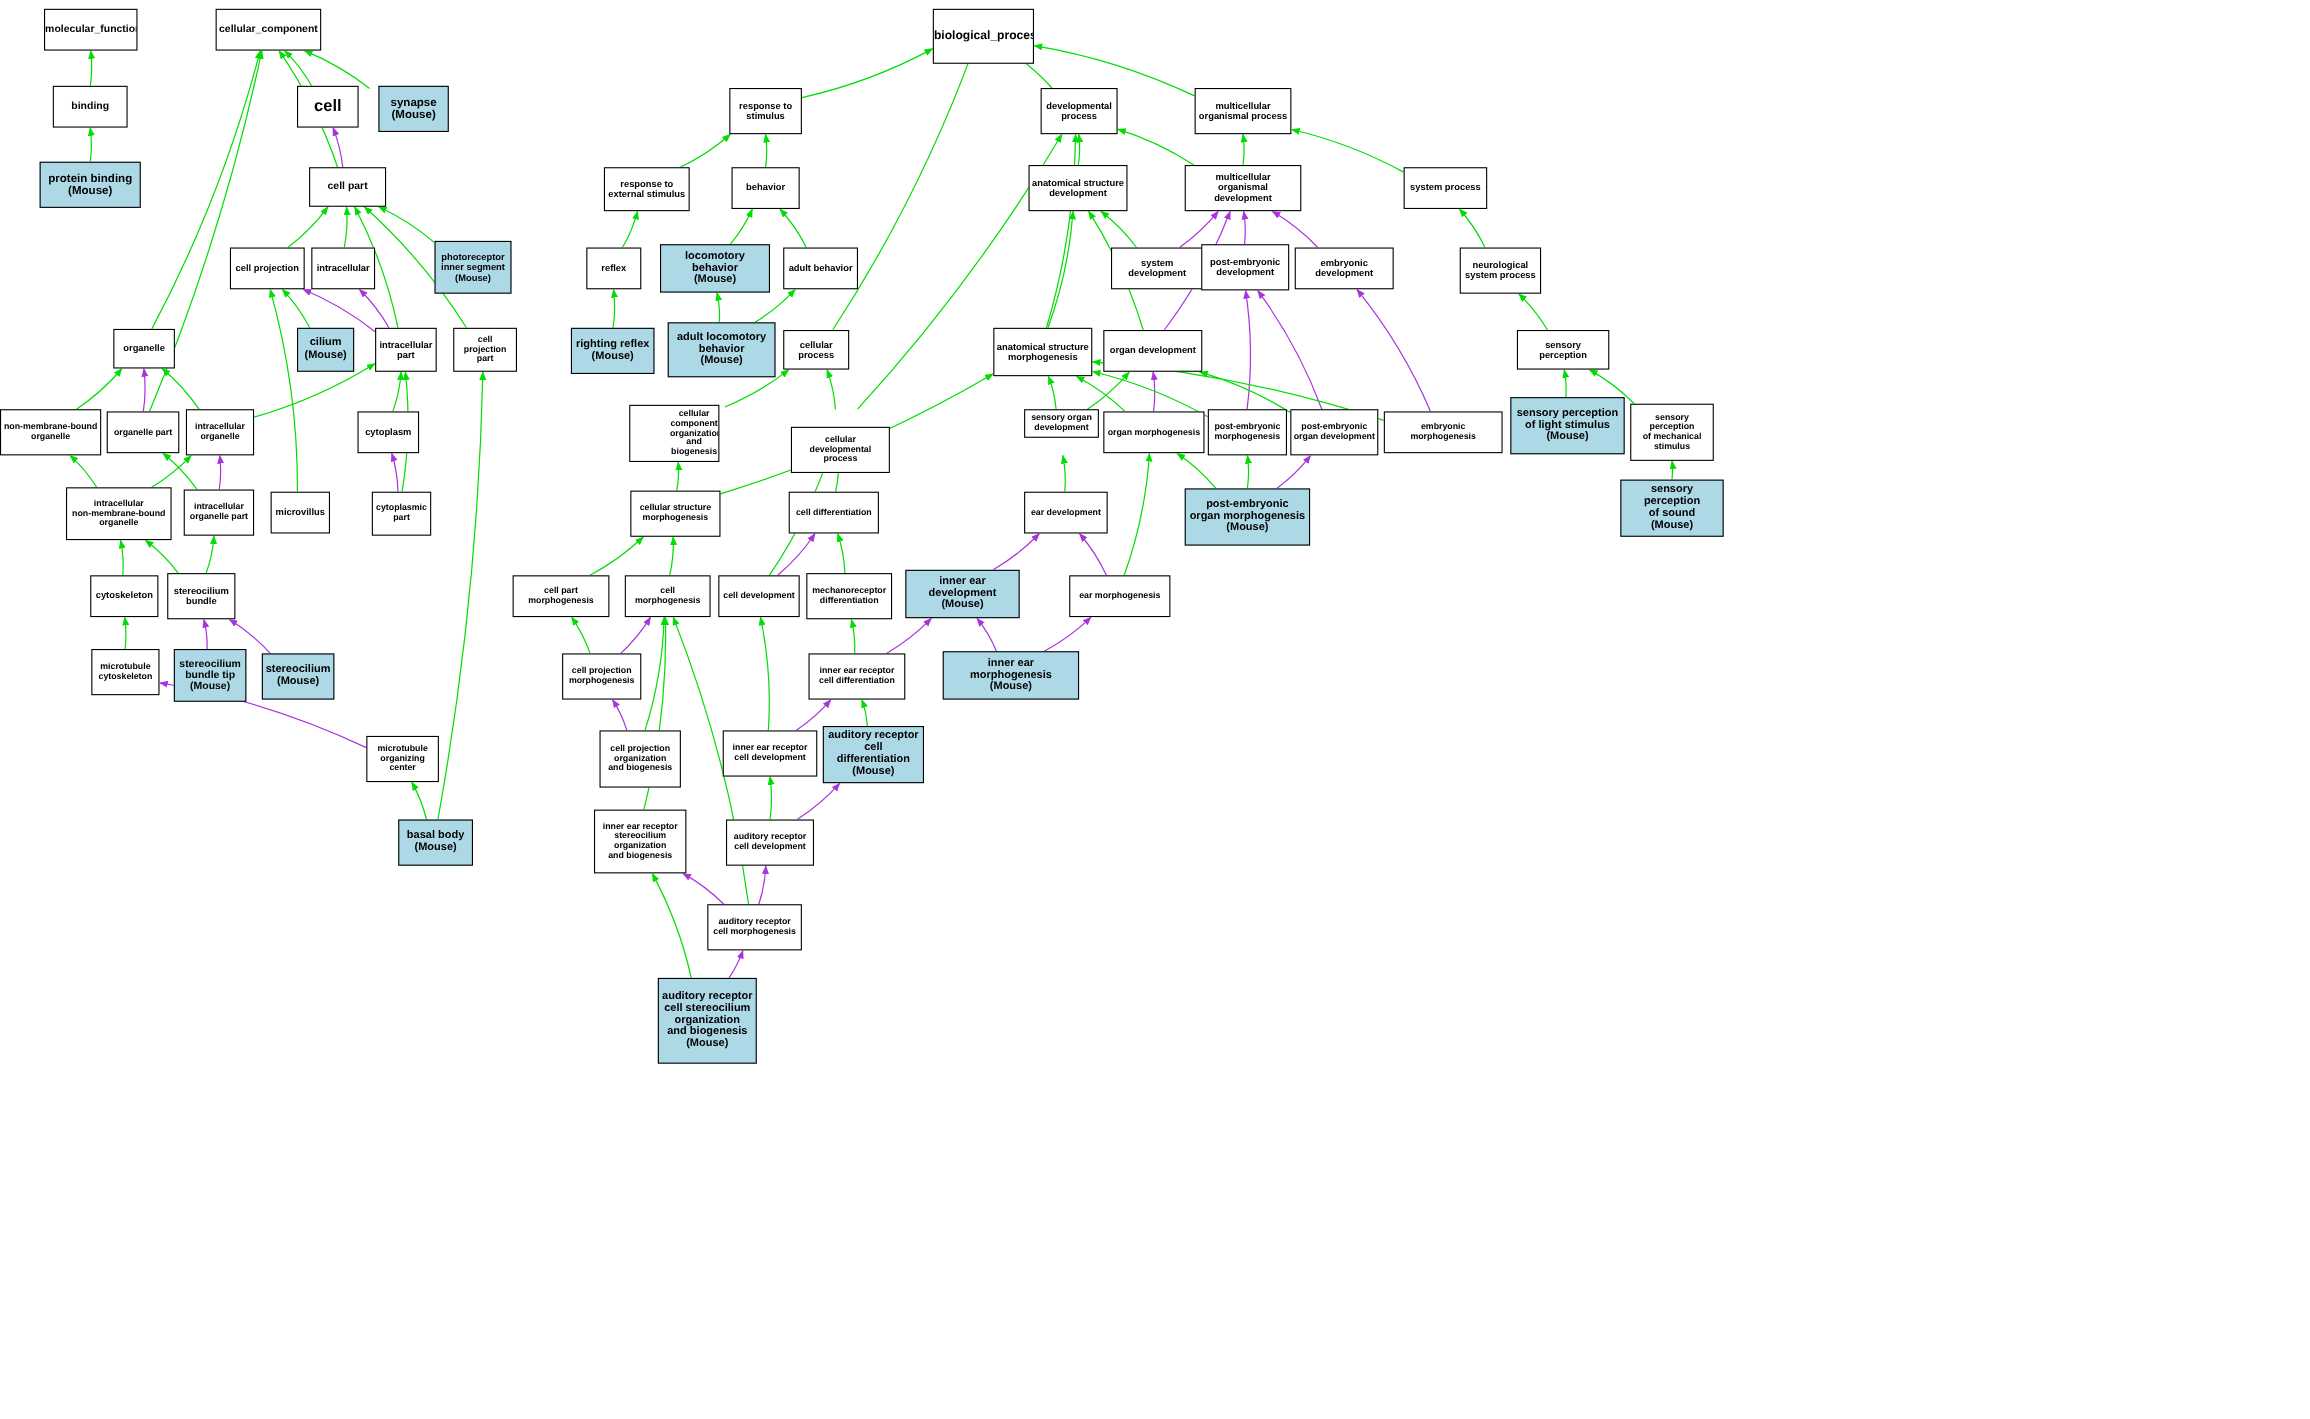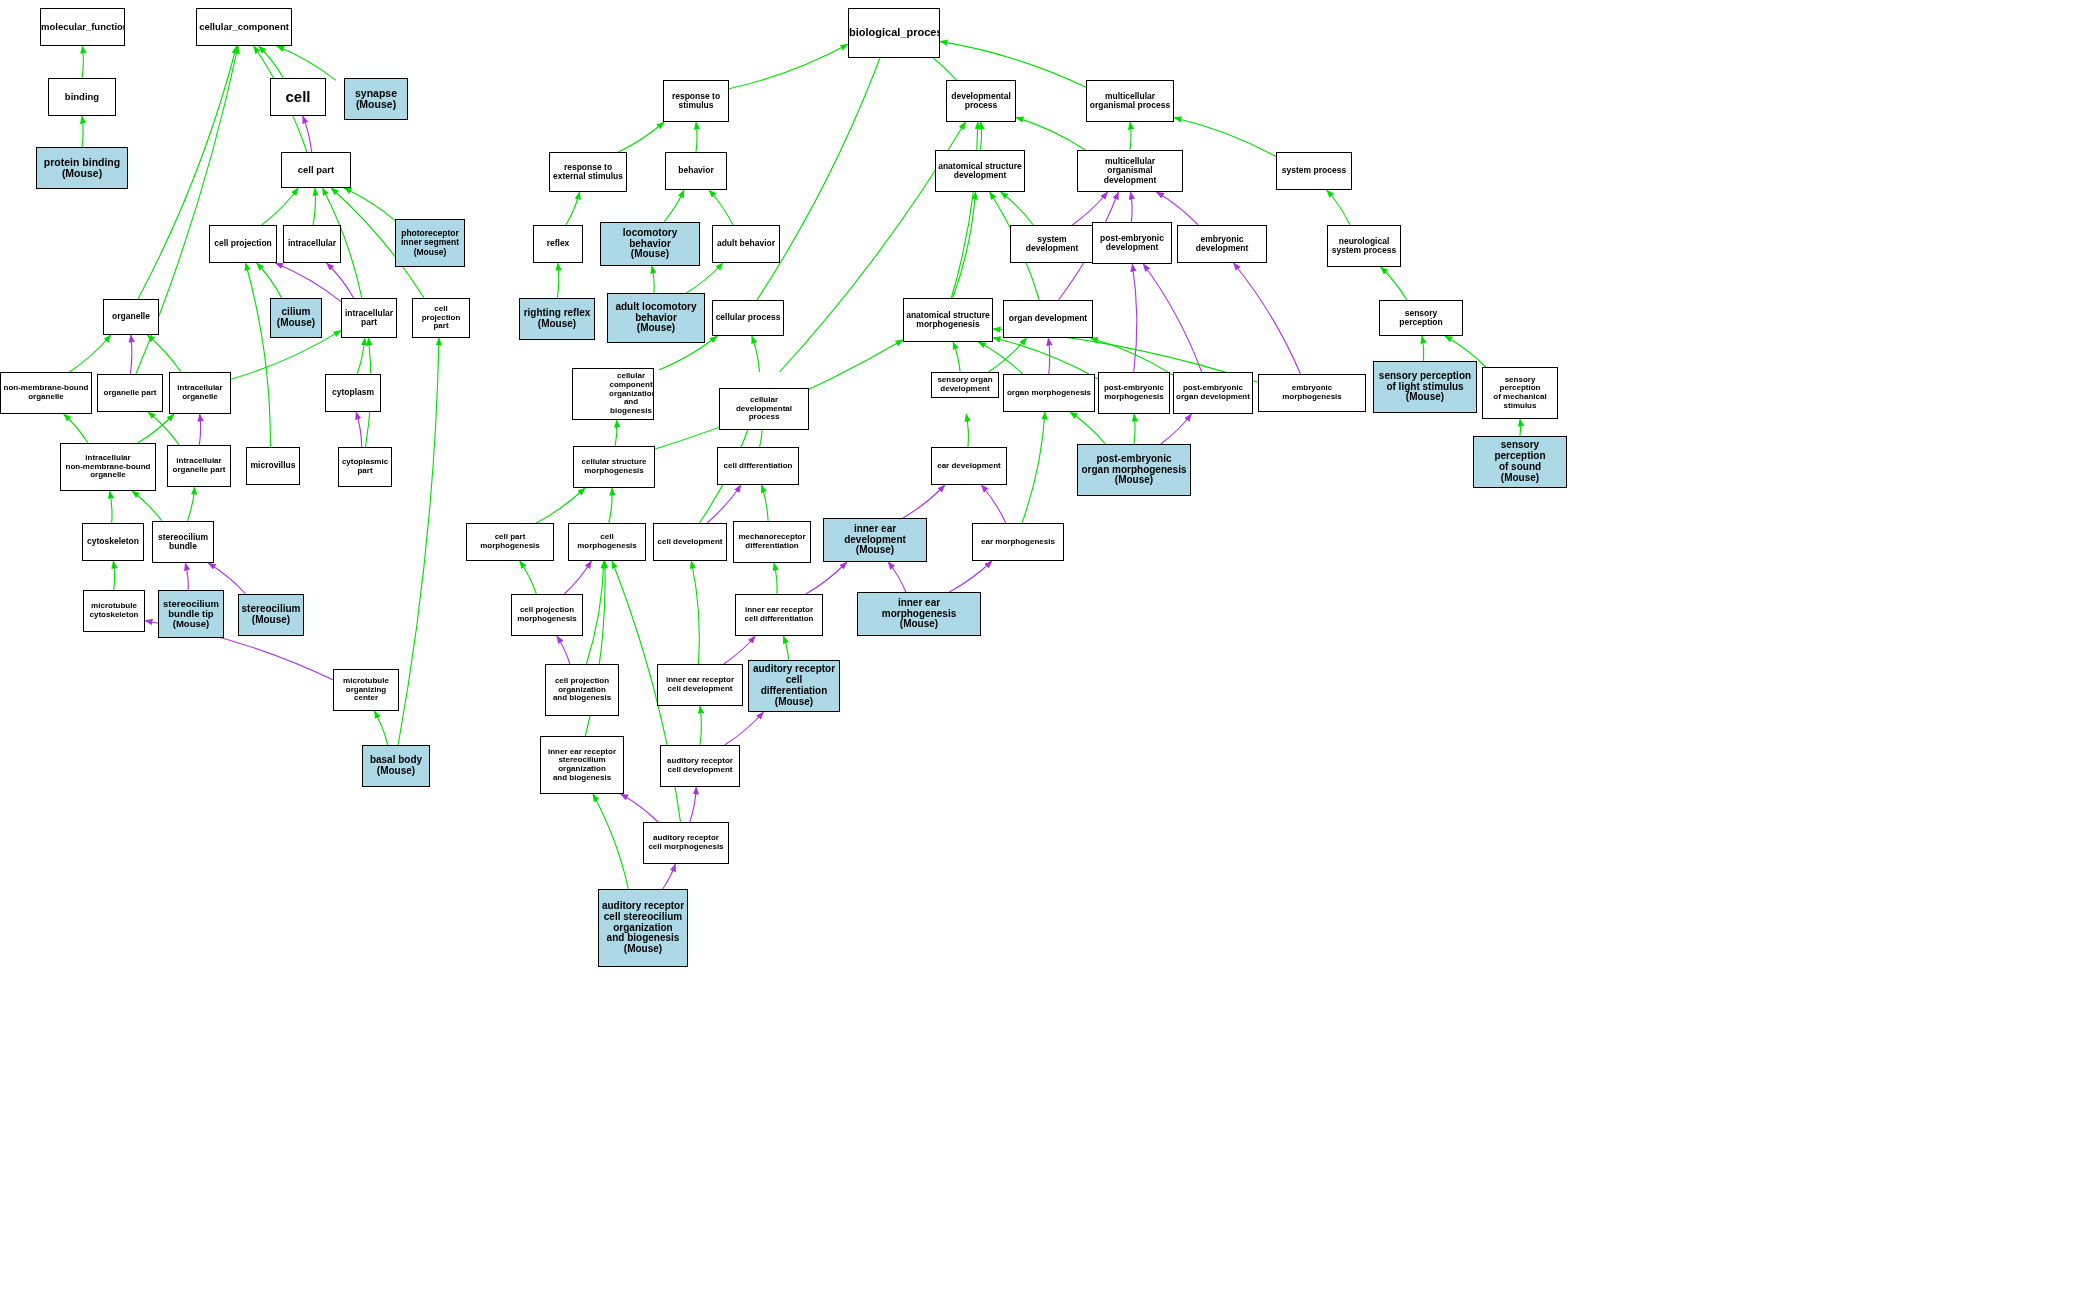--- a/index.html
+++ b/index.html
@@ -230,21 +230,21 @@
       <div class="node" style="left: 1092px; top: 222px; width: 80px; height: 42px; font-size: 8.5px;"><span class="lbl">post-embryonic
 development</span></div>
       <div class="node" style="left: 1177px; top: 225px; width: 90px; height: 38px; font-size: 8.5px;"><span class="lbl">embryonic development</span></div>
       <div class="node" style="left: 1327px; top: 225px; width: 74px; height: 42px; font-size: 8.5px;"><span class="lbl">neurological
 system process</span></div>
       <div class="node hl" style="left: 519px; top: 298px; width: 76px; height: 42px; font-size: 10px; align-items: center;"><span class="lbl">righting reflex
 (Mouse)</span></div>
       <div class="node hl" style="left: 607px; top: 293px; width: 98px; height: 50px; font-size: 10px;"><span class="lbl">adult locomotory
 behavior
 (Mouse)</span></div>
-      <div class="node" style="left: 712px; top: 300px; width: 72px; height: 36px; font-size: 8.5px; text-align: center;"><span class="lbl">cellular process</span></div>
+      <div class="node" style="left: 712px; top: 300px; width: 60px; height: 36px; font-size: 8.5px; text-align: center;"><span class="lbl">cellular process</span></div>
       <div class="node" style="left: 903px; top: 298px; width: 90px; height: 44px; font-size: 8.5px;"><span class="lbl">anatomical structure
 morphogenesis</span></div>
       <div class="node" style="left: 1003px; top: 300px; width: 90px; height: 38px; font-size: 8.5px;"><span class="lbl">organ development</span></div>
       <div class="node" style="left: 1379px; top: 300px; width: 84px; height: 36px; font-size: 8.5px;"><span class="lbl">sensory perception</span></div>
       <div class="node" style="left: 572px; top: 368px; width: 82px; height: 52px; font-size: 8px; padding-left: 36px;"><span class="lbl">cellular component
 organization
 and biogenesis</span></div>
       <div class="node" style="left: 719px; top: 388px; width: 90px; height: 42px; font-size: 8px;"><span class="lbl">cellular developmental
 process</span></div>
       <div class="node" style="left: 931px; top: 372px; width: 68px; height: 26px; font-size: 8px;"><span class="lbl">sensory organ

